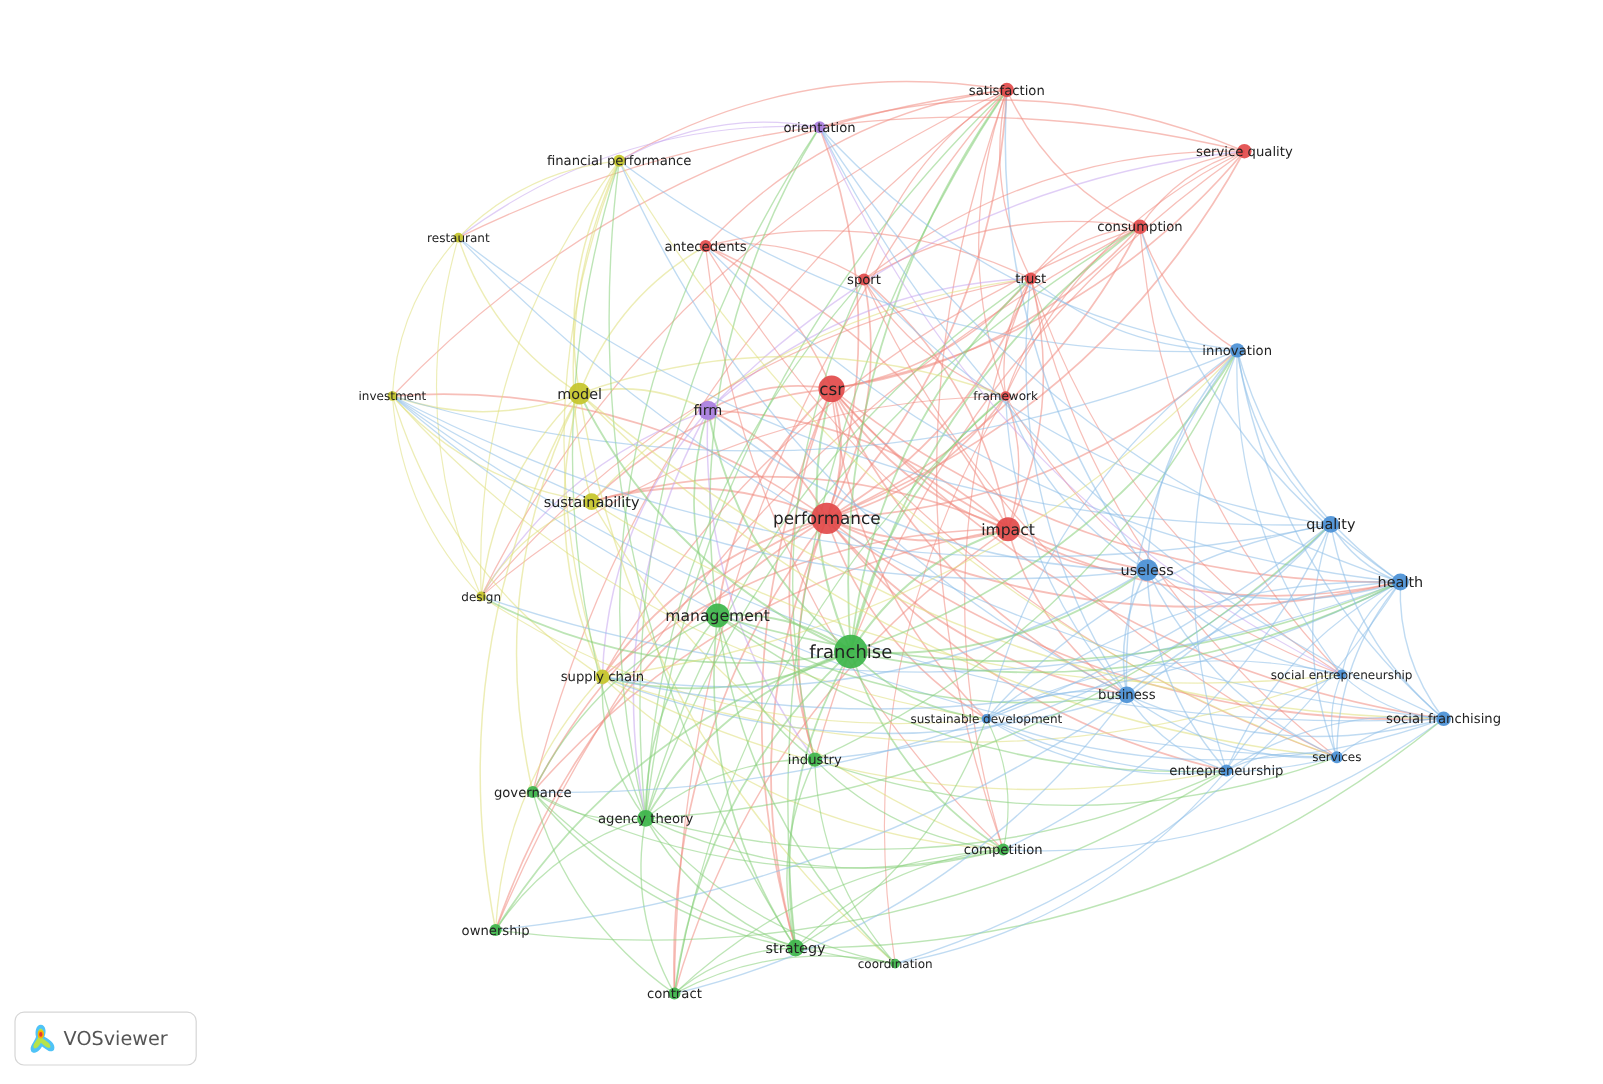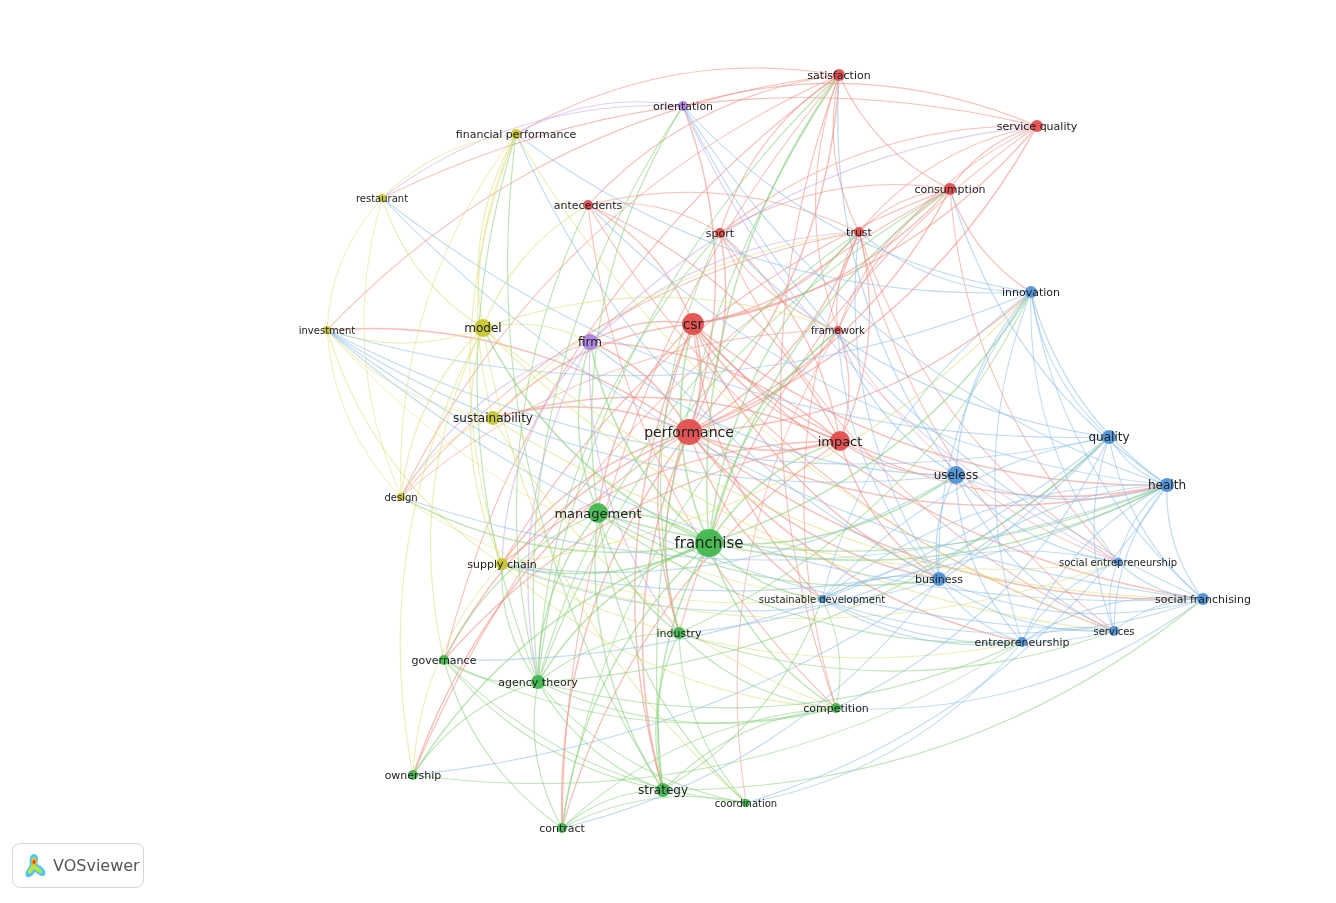--- a/index.html
+++ b/index.html
@@ -1,20 +1,20 @@
 <!DOCTYPE html>
 <html><head>
 <meta charset="utf-8">
 <style>
   html, body { margin: 0; padding: 0; background: #ffffff; }
   body { width: 1336px; height: 903px; position: relative; overflow: hidden;
          font-family: "DejaVu Sans", "Liberation Sans", sans-serif; }
   #net { position: absolute; left: 0; top: 0; }
   .lbl { font-family: "DejaVu Sans", sans-serif; fill: #222; }
-  .badge { position: absolute; left: 12px; top: 843px; width: 132px; height: 45px;
+  .badge { position: absolute; left: 12px; top: 843px; width: 152px; height: 45px;
            border: 1px solid #d6d6d6; border-radius: 8px; background: #fff;
            box-sizing: border-box; display: flex; align-items: center; }
   .badge-logo { width: 26px; height: 28px; margin-left: 10px; }
   .badge-text { margin-left: 4px; font-size: 16px; color: #555;
                 font-family: "DejaVu Sans", sans-serif; }
 </style>
 </head>
 <body>
 
 <svg id="net" width="1336" height="903">

